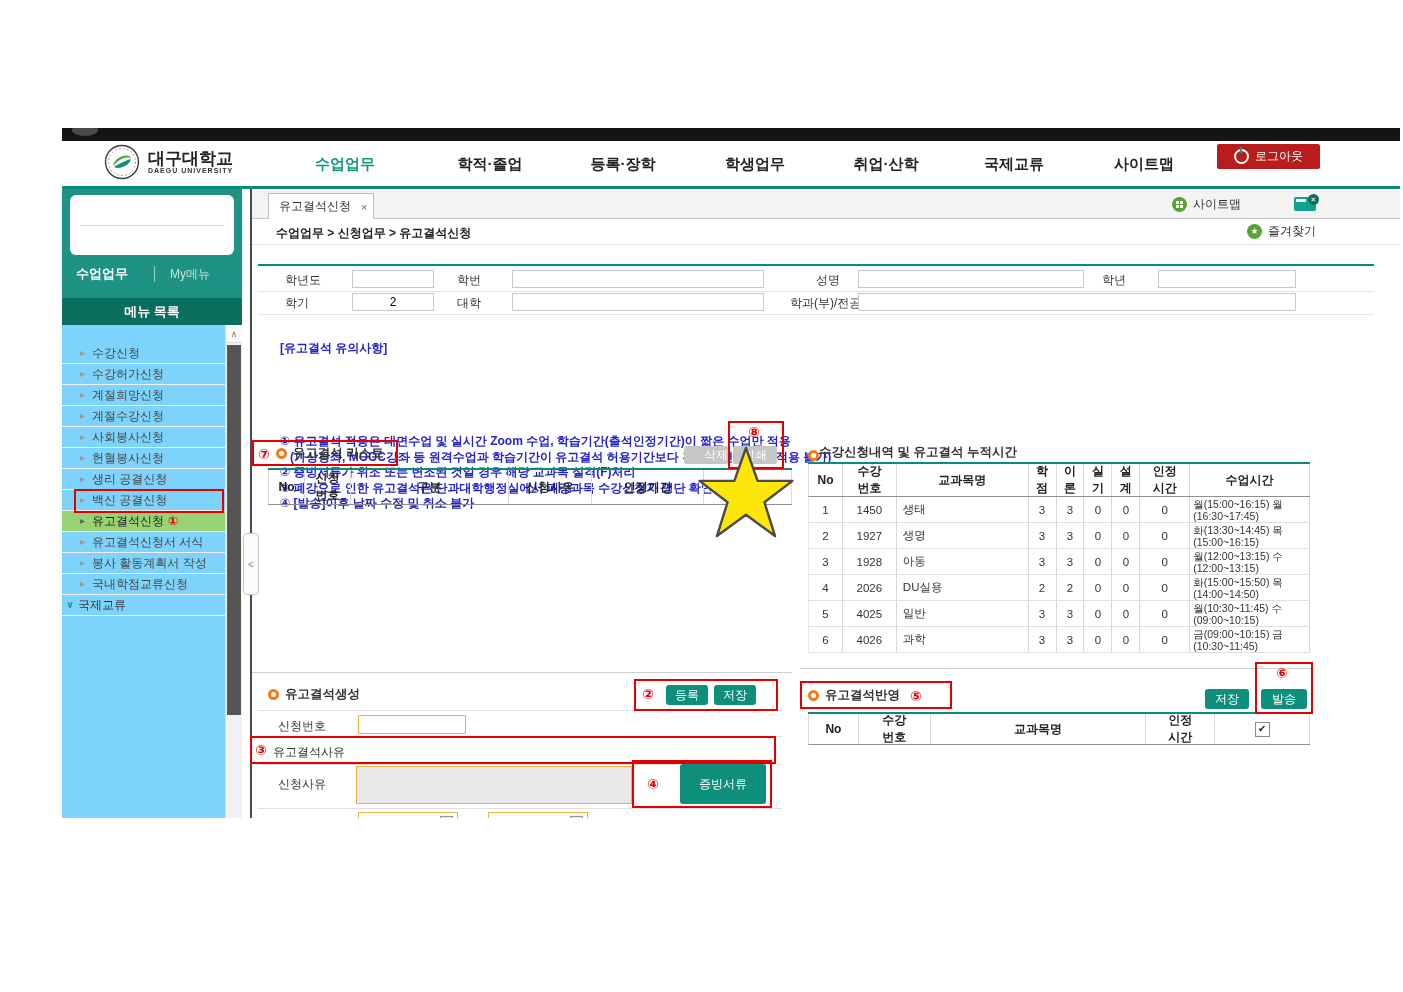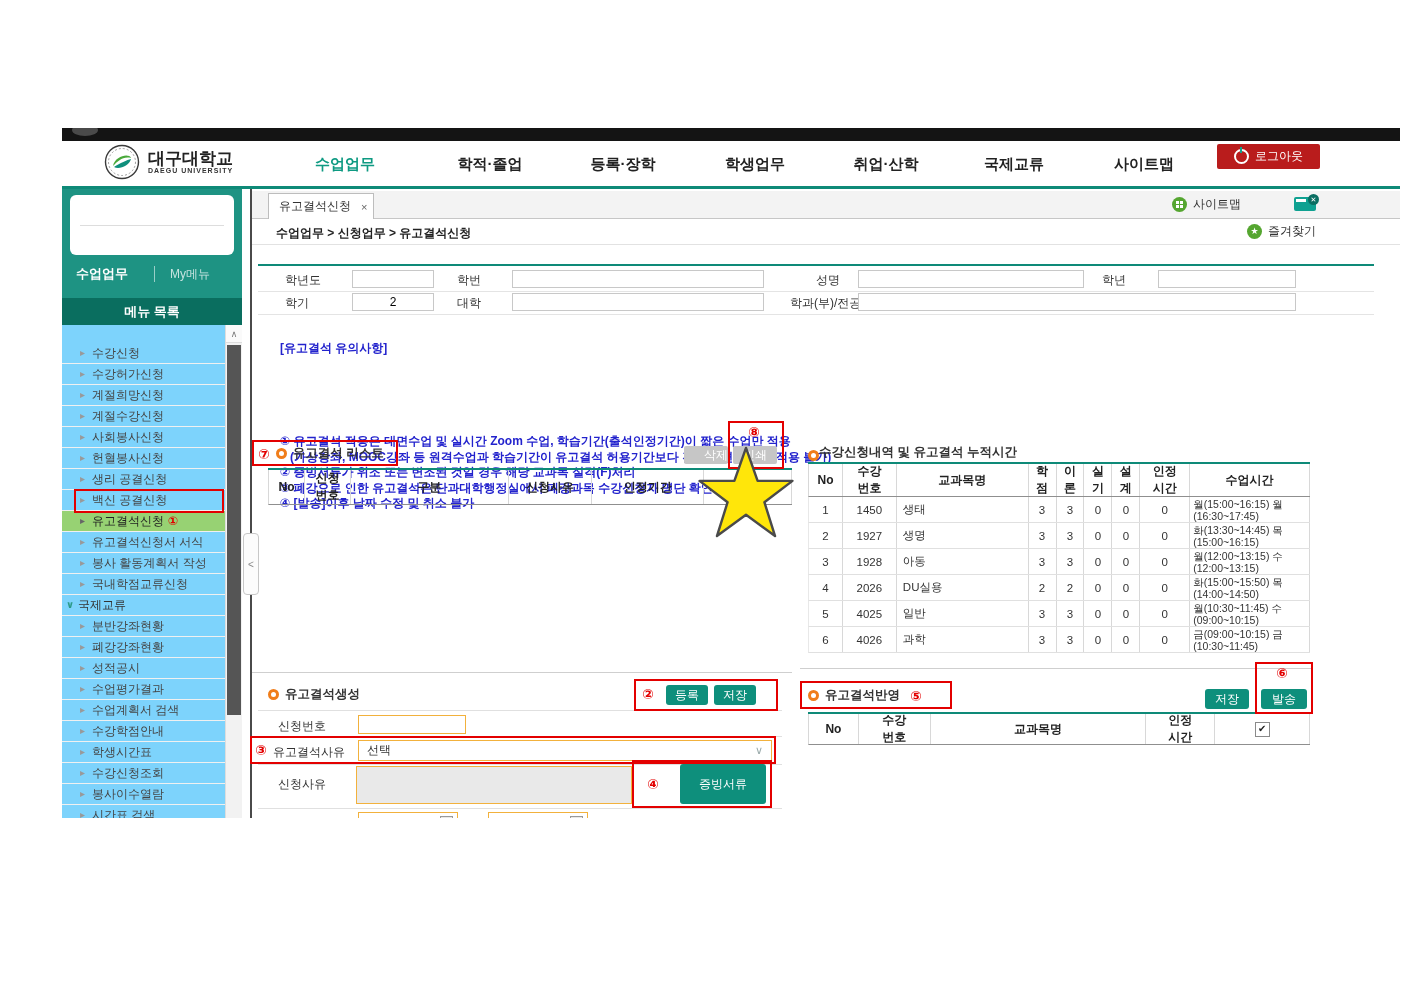--- a/index.html
+++ b/index.html
@@ -177,34 +177,20 @@
         <div class="mi active">
           <span>유고결석신청</span><span class="badge">①</span>
         </div>
         <div>
 
         <div class="mi">유고결석신청서 서식</div>
             <div class="mi">봉사 활동계획서 작성</div>
             <div class="mi">국내학점교류신청</div>
           </div>
         <div class="mi sec">국제교류</div>
-        <div>
-
-        <div class="mi">분반강좌현황</div>
-            <div class="mi">폐강강좌현황</div>
-            <div class="mi">성적공시</div>
-            <div class="mi">수업평가결과</div>
-            <div class="mi">수업계획서 검색</div>
-            <div class="mi">수강학점안내</div>
-            <div class="mi">학생시간표</div>
-            <div class="mi">수강신청조회</div>
-            <div class="mi">봉사이수열람</div>
-            <div class="mi">시간표 검색</div>
-            <div class="mi">교과목개요(교과)</div>
-          </div>
       </div>
       <div id="active-box" class="abs"></div>
       <div id="sscroll" class="abs">
         <div id="sscroll-up" class="abs">∧</div>
         <div id="sscroll-thumb" class="abs"></div>
       </div>
     </div>
     <div id="sdivider" class="abs"></div>
     <div id="collapse" class="abs">&lt;</div>
 
@@ -395,24 +381,20 @@
     <div class="abs tealbtn" style="left:652px;top:557px;width:42px;height:20px;">저장</div>
 
     <div class="abs" style="left:196px;top:582px;width:524px;height:2px;border-top:1px solid #e0e0e0;"></div>
     <span class="abs" style="left:216px;top:590px;font-size:12px;color:#333;">신청번호</span>
     <input class="abs orangein" style="left: 296px; top: 587px; width: 108px;">
     <div class="abs" style="left:196px;top:608px;width:524px;height:1px;background:#e0e0e0;"></div>
 
     <div class="abs redbox" style="left:188px;top:608px;width:526px;height:28px;"></div>
     <span class="abs ann" style="left:193px;top:614px;">③</span>
     <span class="abs" style="left:211px;top:616px;font-size:12px;color:#333;">유고결석사유</span>
-    <div class="abs orangein" style="left:296px;top:612px;width:414px;height:21px;display:flex;align-items:center;justify-content:space-between;padding:0 8px;cursor:pointer;">
-      <span style="font-size:12px;color:#333;">선택</span>
-      <span style="color:#9aa;font-size:11px;">∨</span>
-    </div>
     <div class="abs" style="left:196px;top:636px;width:524px;height:1px;background:#e0e0e0;"></div>
 
     <span class="abs" style="left:216px;top:648px;font-size:12px;color:#333;">신청사유</span>
     <div class="abs orangein" style="left:294px;top:638px;width:276px;height:38px;background:#e9e9e9;"></div>
     <span class="abs ann" style="left:585px;top:648px;">④</span>
     <div class="abs tealbtn" style="left:618px;top:636px;width:86px;height:40px;">증빙서류</div>
     <div class="abs redbox" style="left:570px;top:632px;width:140px;height:48px;"></div>
     <div class="abs" style="left:196px;top:680px;width:524px;height:1px;background:#e0e0e0;"></div>
 
     <span class="abs" style="left:216px;top:688px;font-size:12px;color:#333;">인정기간</span>

